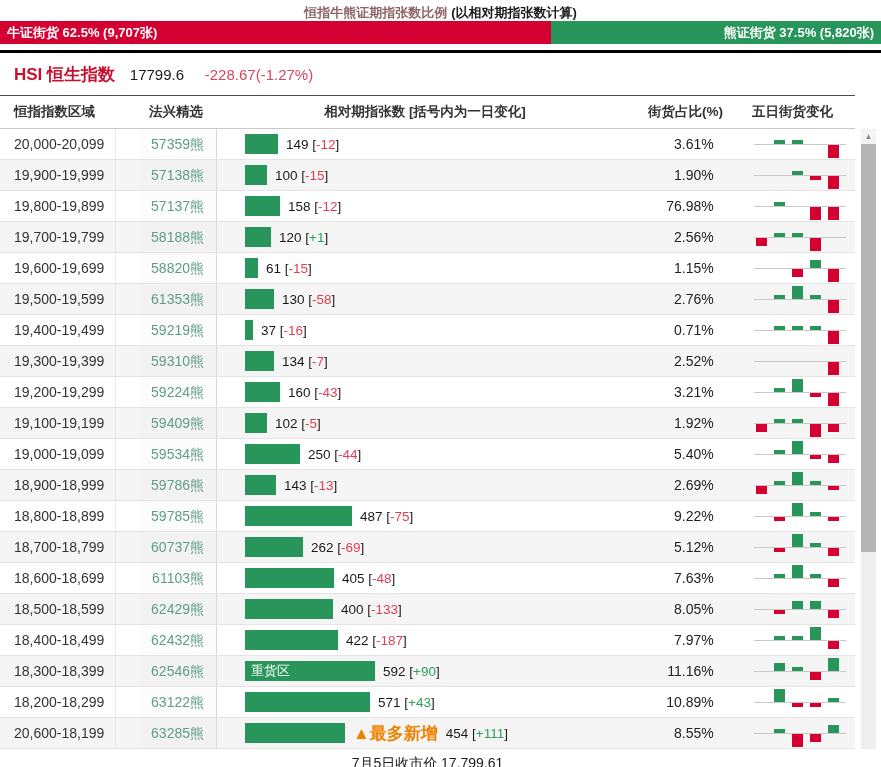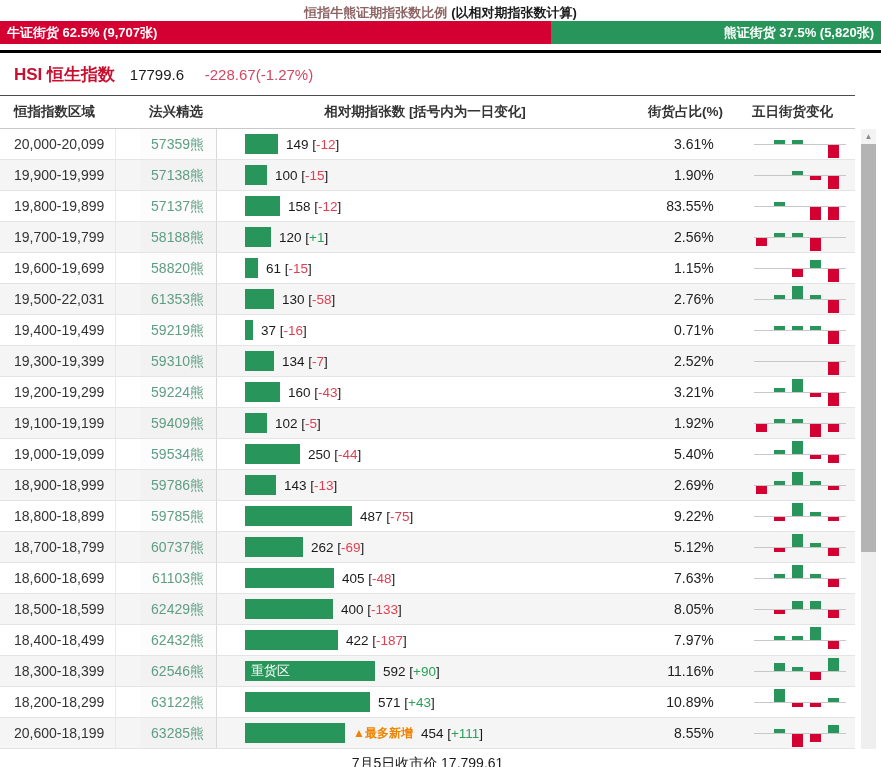--- a/index.html
+++ b/index.html
@@ -44,21 +44,21 @@
 
   .tbody { position:relative; width:881px; }
   .row { display:flex; width:855px; height:31px; align-items:center;
          border-bottom:1px solid #e4e4e4; background:#fff;gap:24px; }
   .row.alt { background:#f5f5f5; }
   .row .c-range { font-size:14px; color:#333; height:30px; line-height:30px; border-right:1px solid #e9e9e9; }
   .row .c-code  { font-size:14px; color:#5f9e85; height:30px; line-height:30px;
                   border-right:1px solid #d9d9d9; background:rgba(0,0,0,0.012); cursor:pointer; }
   .gbar { height:20px; background:var(--green); flex:0 0 auto; display:flex; align-items:center; }
   .gbar-label { color:#fff; font-size:13px; font-weight:400; padding-left:6px; white-space:nowrap; }
-  .tag { color:var(--orange); font-size:12px; font-weight:700; margin-left:8px; white-space:nowrap; }
+  .tag { color:var(--orange); font-size:17px; font-weight:700; margin-left:8px; white-space:nowrap; }
   .val { font-size:13.5px; color:#1a1a1a; margin-left:8px; white-space:nowrap; }
   .chg-neg { color:var(--red-text); }
   .chg-pos { color:var(--green-text); }
   .row .c-pct { font-size:14px; color:#222; }
 
   
   .spark { position:relative; width:92px; height:30px; margin:0 auto; }
   .spark .baseline { position:absolute; left:0; right:0; top:15px; height:1px; background:#c8c8c8; }
   .sbar { position:absolute; width:11px; }
   .sbar.up { background:var(--green); }
@@ -146,21 +146,21 @@
       <div class="row">
     <div class="c-range">19,800-19,899</div>
     <div class="c-code">57137熊</div>
     <div class="c-bar">
       <div class="gbar" style="width: 35px;">
         
       </div>
 
       <span class="val">158 [<span class="chg-neg">-12</span>]</span>
     </div>
-    <div class="c-pct">83.55%</div>
+    <div class="c-pct">76.98%</div>
     <div class="c-spark">
       <div class="spark">
         <div class="baseline"></div>
       <div class="sbar up" style="left: 20px; height: 4px; top: 11px;"></div>
             <div class="sbar dn" style="left: 56px; height: 13px;"></div>
             <div class="sbar dn" style="left: 74px; height: 13px;"></div>
           </div>
     </div>
   </div>
       <div class="row alt">
@@ -198,21 +198,21 @@
     <div class="c-spark">
       <div class="spark">
         <div class="baseline"></div>
       <div class="sbar dn" style="left: 38px; height: 8px;"></div>
             <div class="sbar up" style="left: 56px; height: 8px; top: 7px;"></div>
             <div class="sbar dn" style="left: 74px; height: 13px;"></div>
           </div>
     </div>
   </div>
       <div class="row alt">
-    <div class="c-range">19,500-22,031</div>
+    <div class="c-range">19,500-19,599</div>
     <div class="c-code">61353熊</div>
     <div class="c-bar">
       <div class="gbar" style="width: 29px;">
         
       </div>
 
       <span class="val">130 [<span class="chg-neg">-58</span>]</span>
     </div>
     <div class="c-pct">2.76%</div>
     <div class="c-spark">

